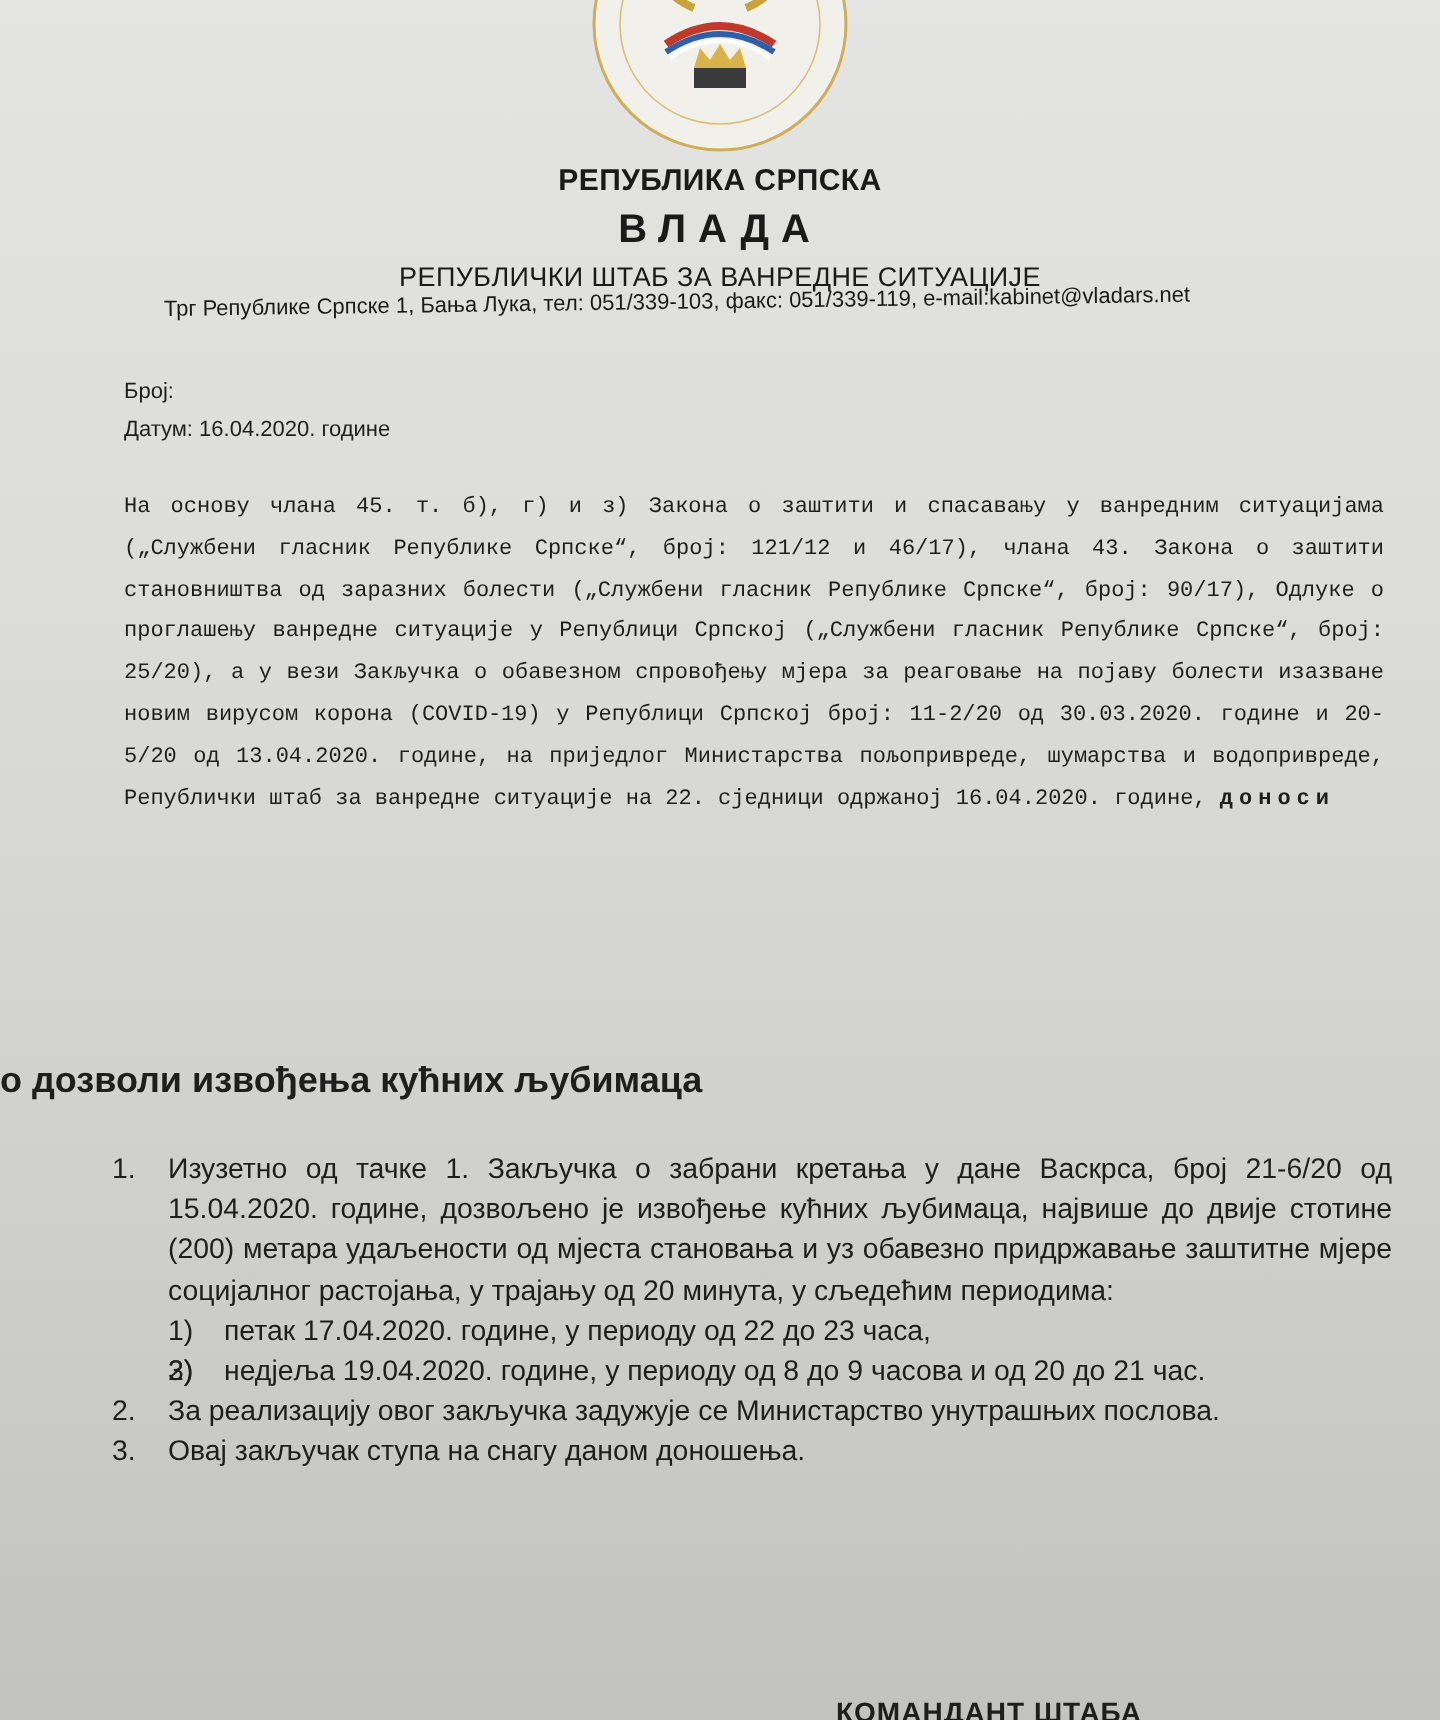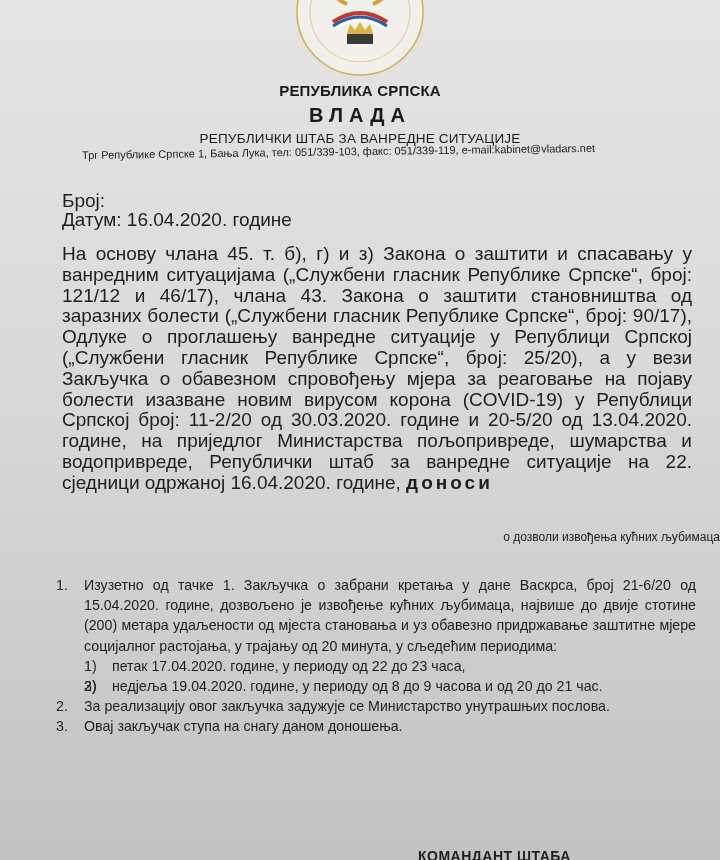--- a/index.html
+++ b/index.html
@@ -14,33 +14,34 @@
 
   
   .emblem { position: absolute; left: 295px; top: -52px; width: 130px; height: 118px; }
 
   .hdr { position: absolute; left: 0; width: 720px; text-align: center; color: #1a1a1a; }
   .hdr-country { top: 70px; font-size: 15px; font-weight: bold; letter-spacing: 0.2px; }
   .hdr-gov { top: 92px; font-size: 20px; font-weight: bold; letter-spacing: 6px; }
   .hdr-hq { top: 119px; font-size: 13.5px; letter-spacing: 0.2px; }
   .hdr-addr { top: 137px; left: 82px; width: 580px; font-size: 11px; text-align: left; transform: rotate(-0.8deg); transform-origin: left center; }
 
-  .meta { position: absolute; left: 62px; font-size: 19px; }
+  .meta { position: absolute; left: 62px; font-size: 11px; }
   .meta-num { top: 178px; }
   .meta-date { top: 197px; }
 
   .body-text {
     position: absolute; left: 62px; top: 232px; width: 630px;
-    font-size: 19px; line-height: 20.8px; text-align: justify;
+    font-size: 11px; line-height: 20.8px; text-align: justify;
     text-align-last: left;
+    font-family: Liberation Mono, monospace;
   }
   .body-text .bold { font-weight: bold; letter-spacing: 3px; }
 
   .concl-title { position: absolute; left: 0; width: 720px; top: 498px; text-align: center; font-size: 14.5px; font-weight: bold; letter-spacing: 4px; }
-  .concl-sub { position: absolute; left: 0; width: 720px; top: 518px; text-align: right; font-size: 12px; font-weight: normal; }
+  .concl-sub { position: absolute; left: 0; width: 720px; top: 518px; text-align: left; font-size: 18px; font-weight: bold; }
 
   .items { position: absolute; left: 56px; top: 563px; width: 640px; font-size: 14.2px; line-height: 20.2px; }
   .item { position: relative; padding-left: 28px; text-align: justify; text-align-last: left; }
   .item .num { position: absolute; left: 0; top: 0; }
   .sub { position: relative; padding-left: 56px; }
   .sub .snum { position: absolute; left: 28px; top: 0; }
 
   .signature { position: absolute; left: 418px; top: 836px; font-size: 14px; font-weight: bold; letter-spacing: 0.5px; text-align: right; }
 </style>
 </head>

